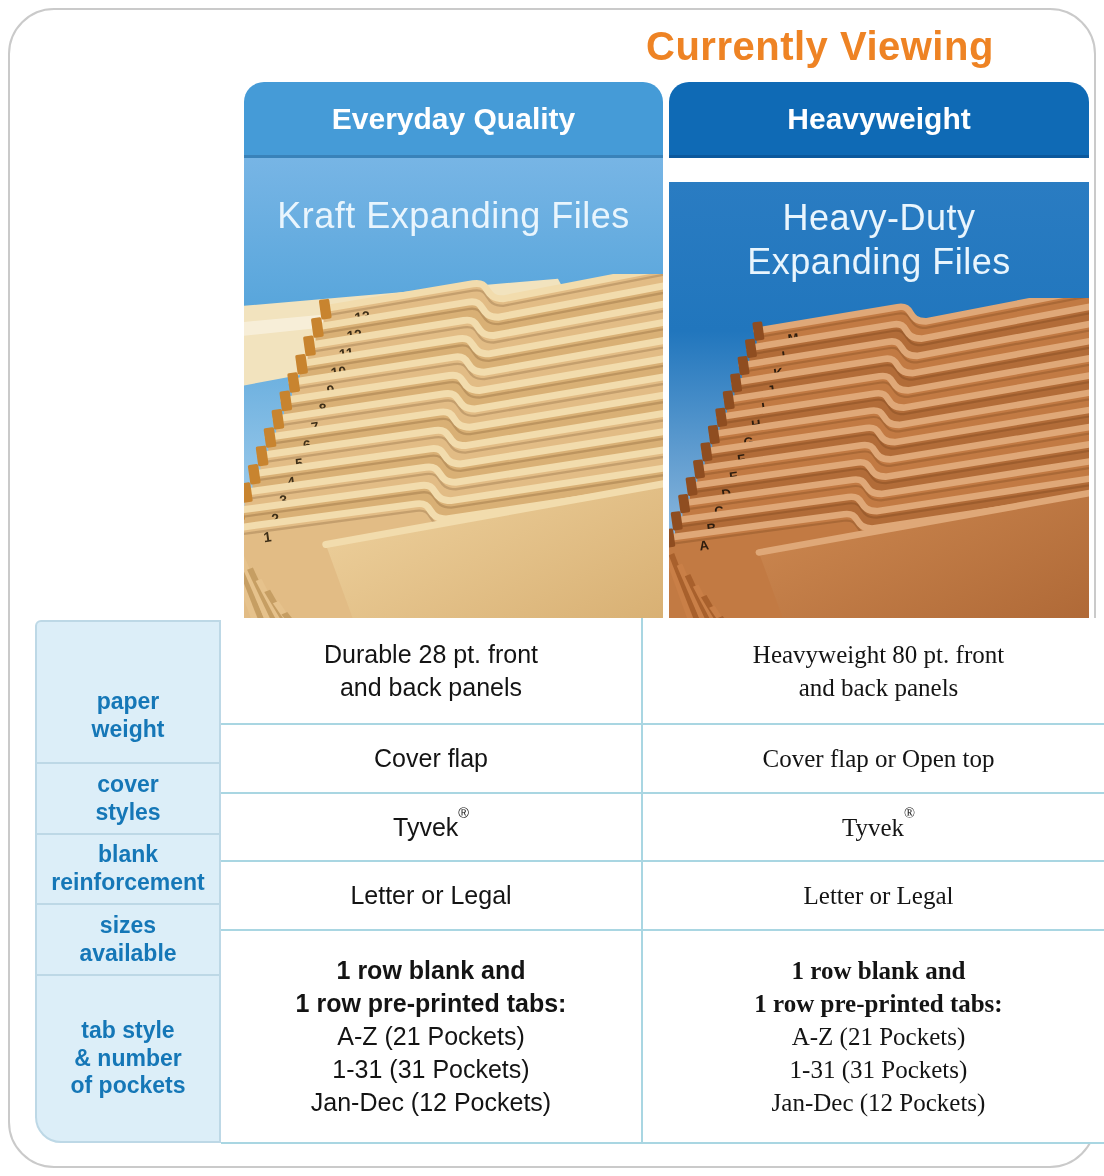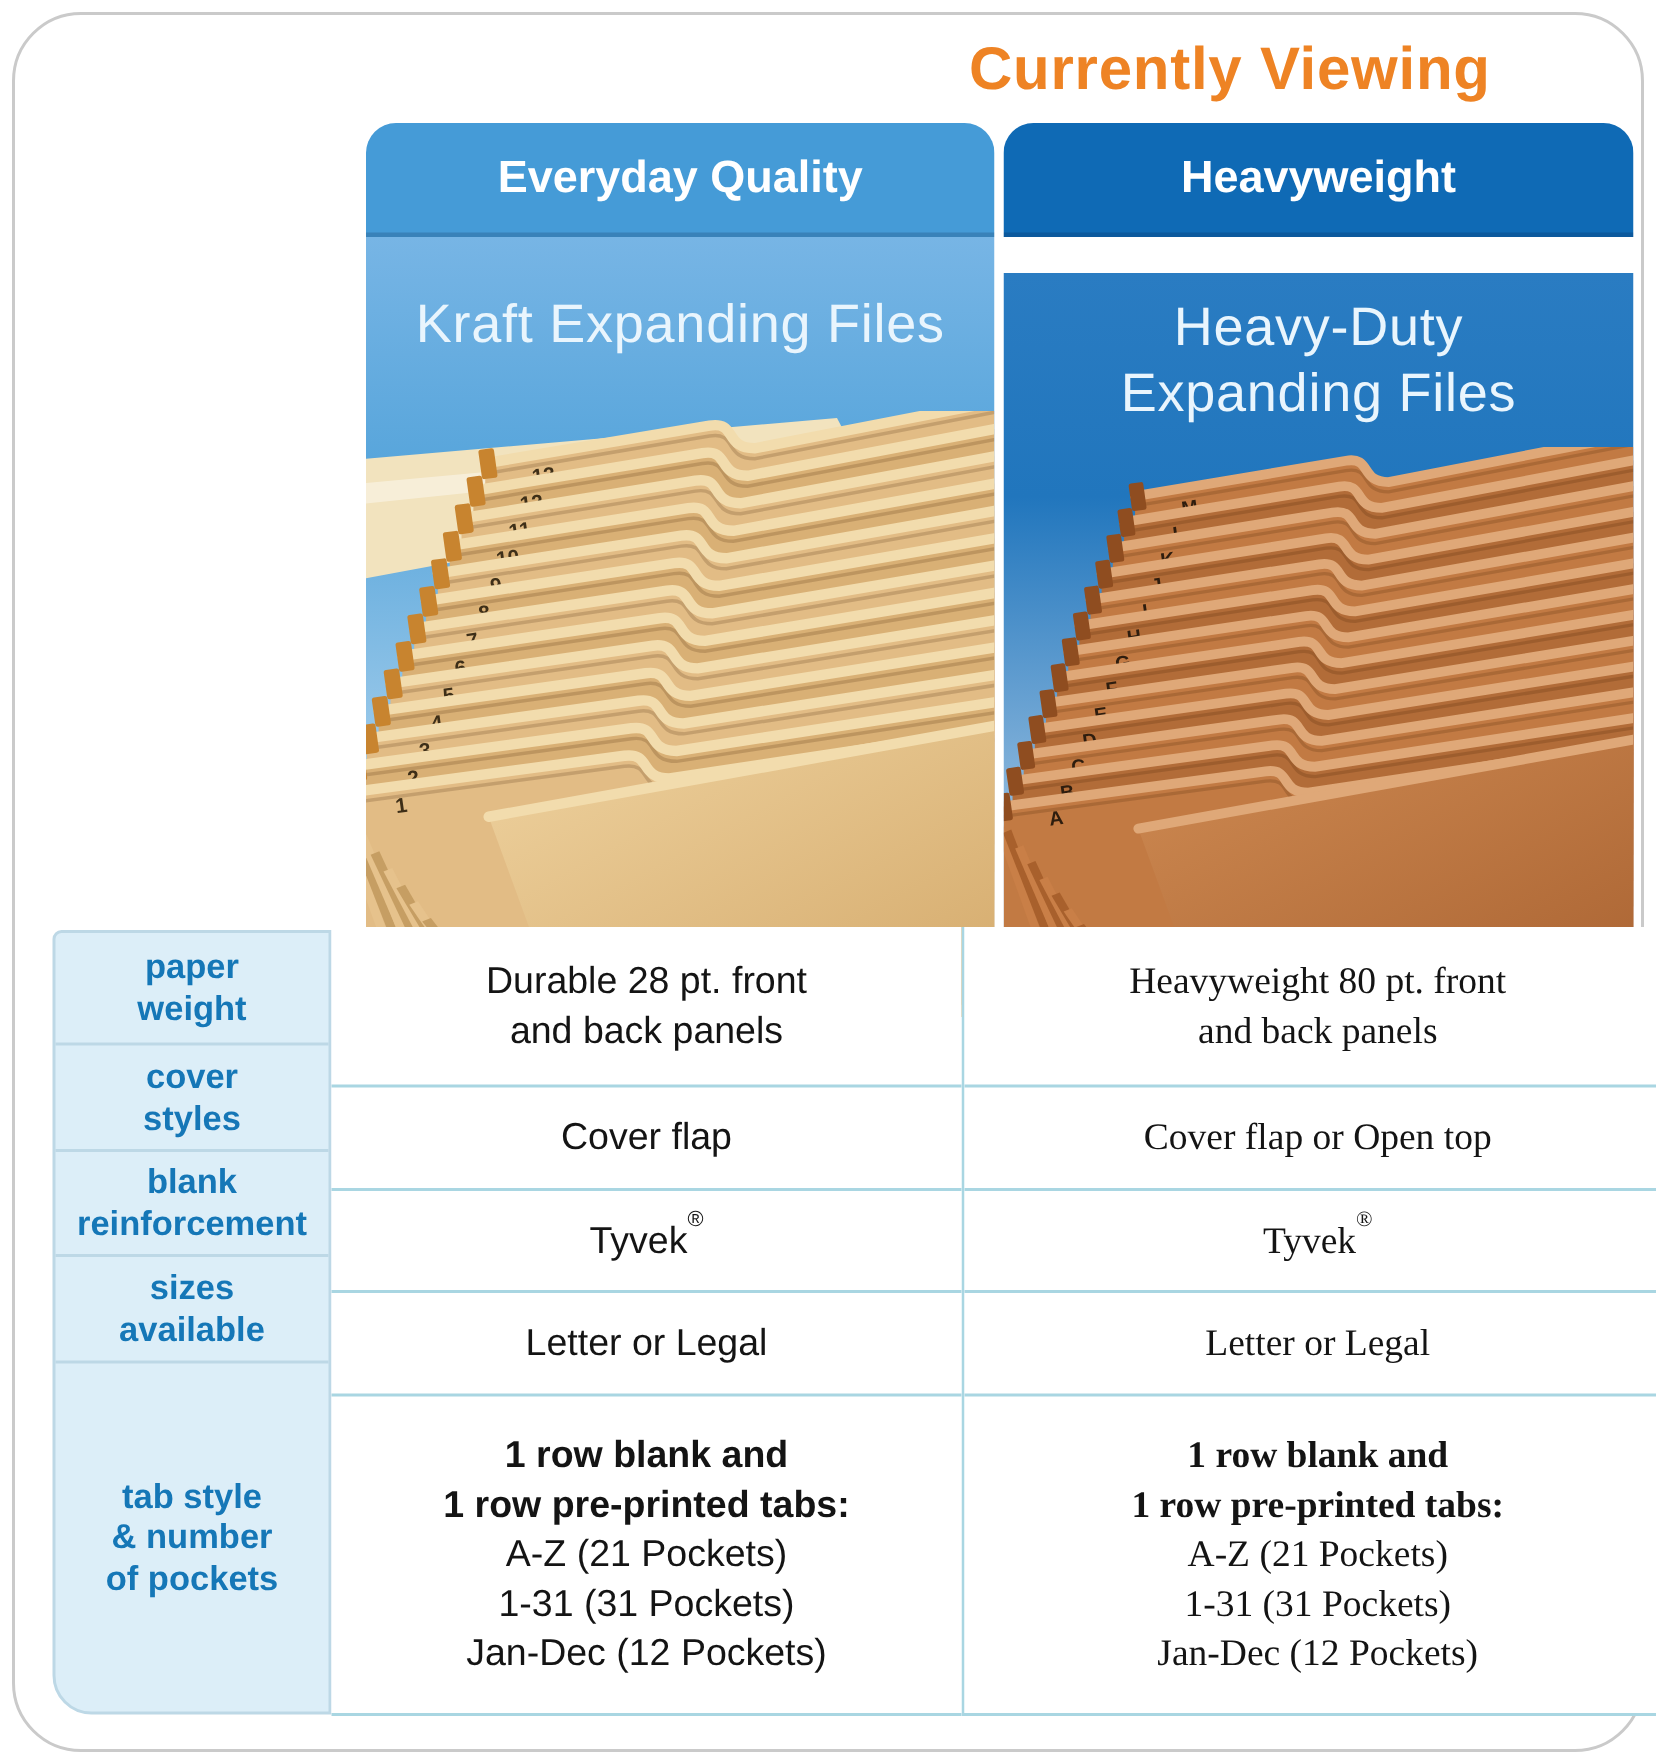--- a/index.html
+++ b/index.html
@@ -256,21 +256,21 @@
             <polygon points="84,322 89,320 133,348 128,348" fill="#C97F47"></polygon>
             <polygon points="91.4,331.6 96.4,329.6 140.4,348 135.4,348" fill="#A8602C"></polygon>
             <path d="M 100,233 L 417,176 L 405,340 L 142,348 Z" fill="url(#grad-heavyweight)"></path>
             <path d="M 100,233 L 417,176" fill="none" stroke="#DFA878" stroke-width="6" stroke-linecap="round"></path>
           </svg>
         </div>
     </div>
   </div>
 
   <div class="tbl-label-col">
-    <div class="lbl-cell" style="height:75px;">paper
+    <div class="lbl-cell" style="height:95px;margin-top:47px;">paper
 weight</div>
     <div class="lbl-cell" style="height:71px;">cover
 styles</div>
     <div class="lbl-cell" style="height:70px;">blank
 reinforcement</div>
     <div class="lbl-cell" style="height:71px;">sizes
 available</div>
     <div class="lbl-cell">tab style
 &amp; number
 of pockets</div>

